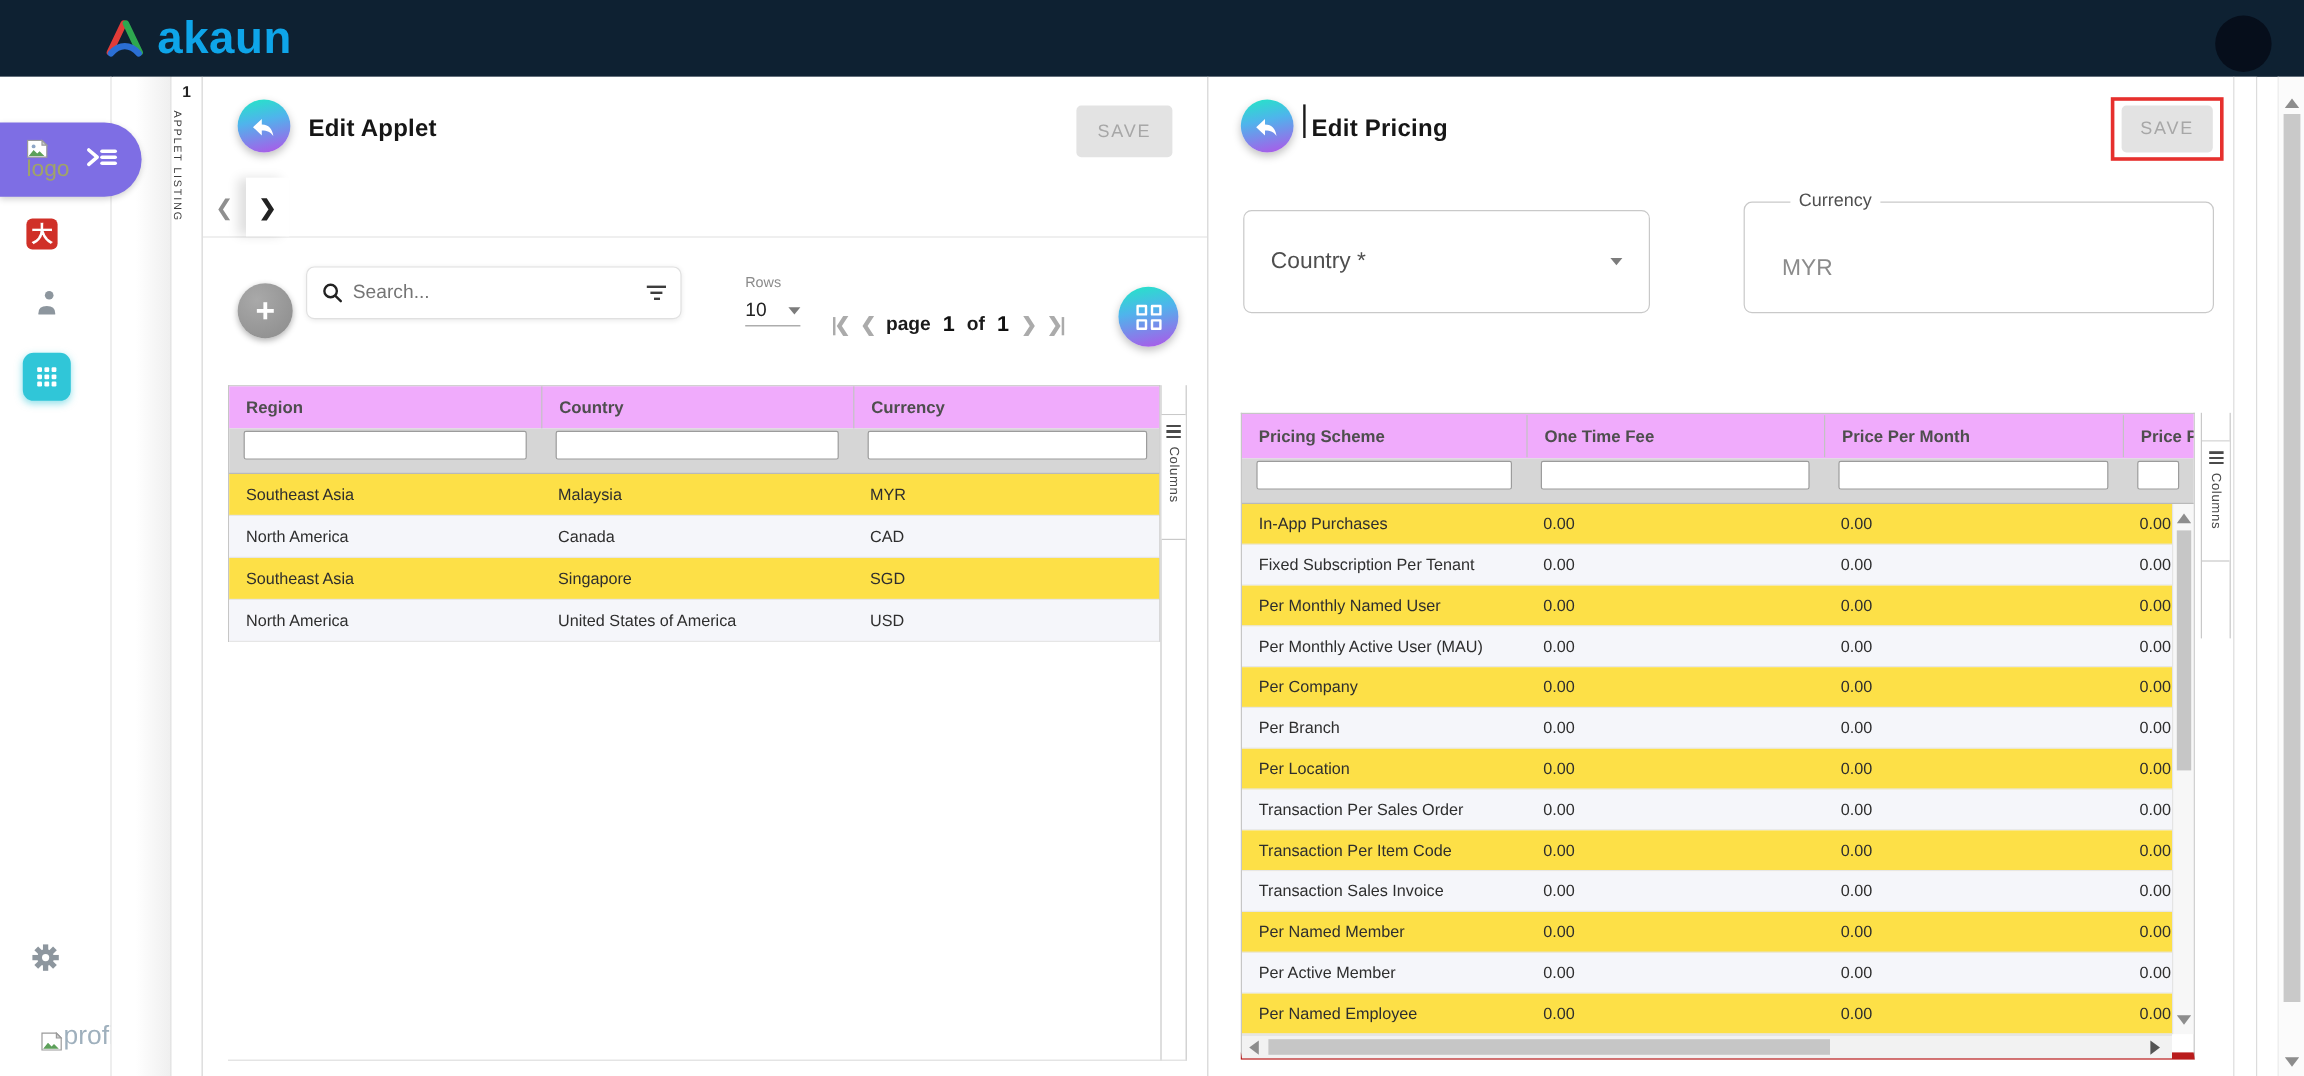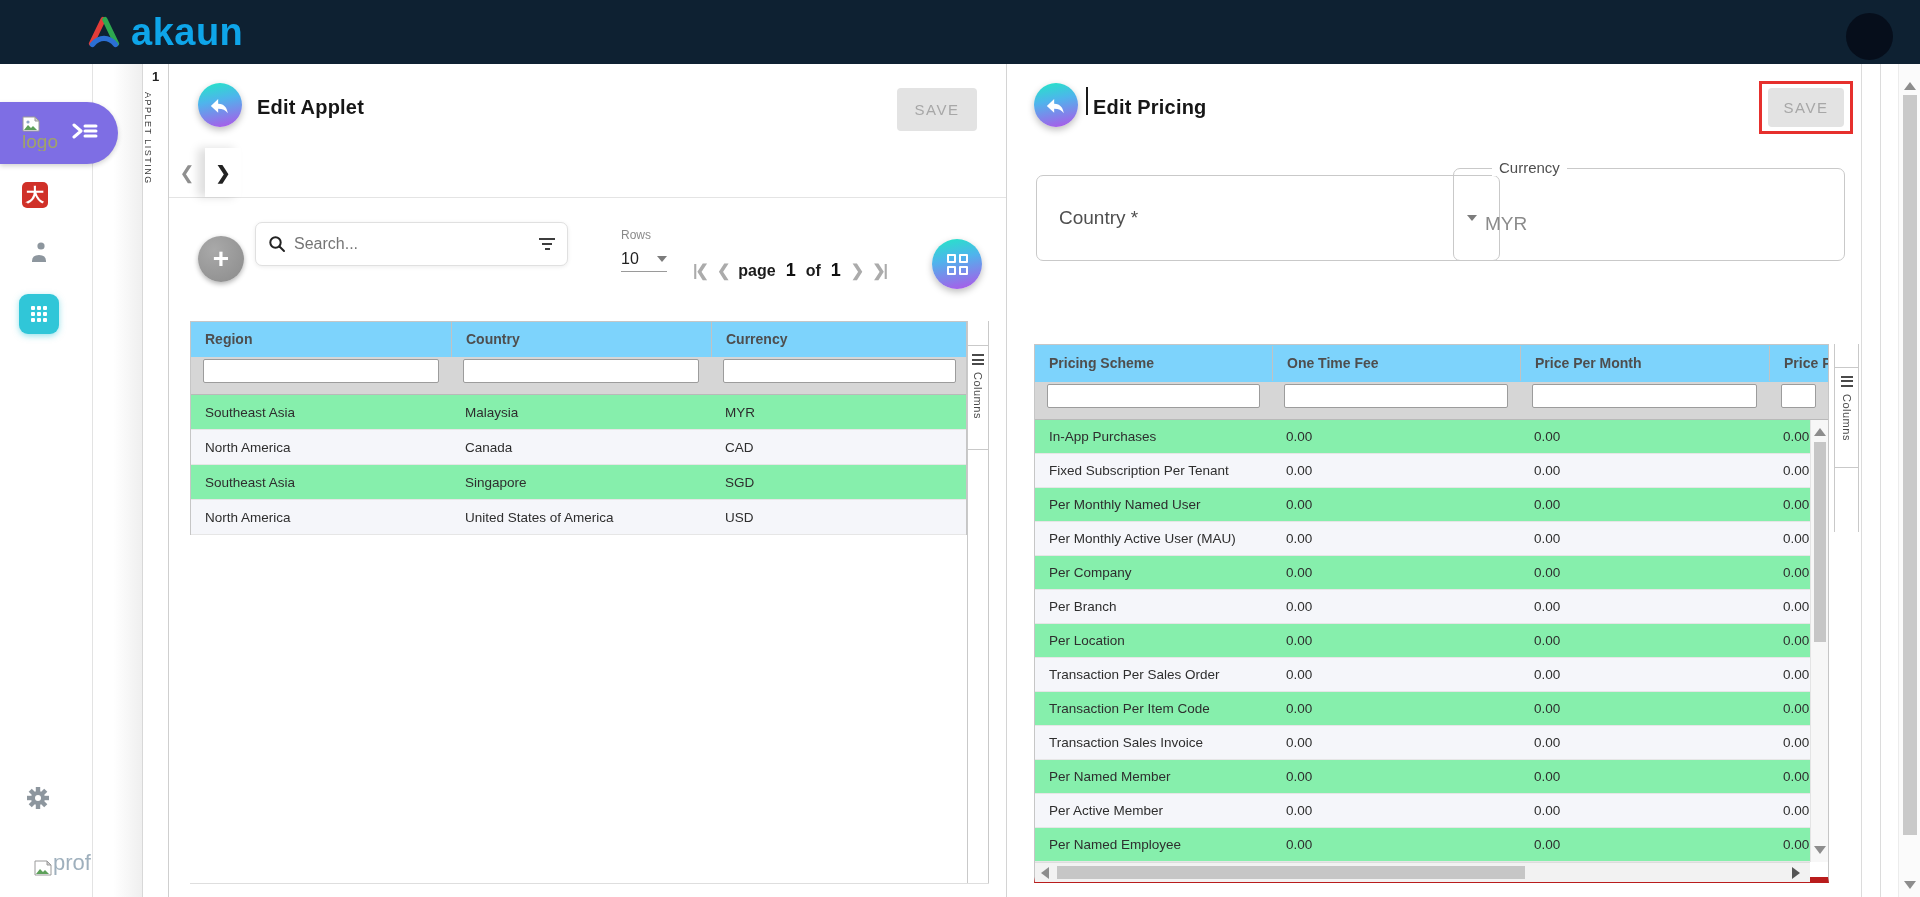--- a/index.html
+++ b/index.html
@@ -94,28 +94,28 @@
   .pager .pg-ic { letter-spacing:-2px; font-weight:700; }
   .pager .pg-word { color:#1b1b1b; font-weight:700; font-size:16px; }
   .pager .pg-num { color:#111; font-weight:700; font-size:18px; }
   .gridview-btn { position:absolute; left:763px; top:175px; width:50px; height:50px; }
   .sq4 { display:grid; grid-template-columns:repeat(2,9px); grid-template-rows:repeat(2,9px); gap:3px; }
   .sq4 i { border:2px solid #fff; border-radius:1px; }
 
   
   .dtable { position:absolute; background:#fff; border:1px solid #c6c6c6; border-bottom:none; }
   .t-head, .t-filter, .t-row { display:grid; }
-  .t-head { background:#7dd3fc; align-items:center; }
+  .t-head { background:#f0abfc; align-items:center; }
   .t-head span { font-size:14px; color:#4e4e4e; font-weight:600; padding:0 14px; white-space:nowrap;
                  overflow:hidden; border-left:1px solid #c2c2c2; line-height:35px; }
   .t-head span:first-child { border-left:none; }
   .t-filter { background:#d6d6d6; align-items:center; border-bottom:1px solid #b9b9b9; }
   .t-filter input { height:24px; margin:0 12px 10px 12px; border:1px solid #9c9c9c; border-radius:2px;
                     background:#fff; outline:none; min-width:0; }
-  .t-row { background:#86efac; border-bottom:1px solid #e6e6e6; align-items:center; }
+  .t-row { background:#fde047; border-bottom:1px solid #e6e6e6; align-items:center; }
   .t-row.alt { background:#f5f6fa; }
   .t-row span { font-size:13.5px; color:#2e2e2e; padding:0 14px; white-space:nowrap; overflow:hidden; }
 
   .left-table { left:21px; top:257px; width:777px; }
   .left-table .t-head, .left-table .t-filter, .left-table .t-row { grid-template-columns:260px 260px 257px; }
   .left-table .t-head { height:35px; } .left-table .t-filter { height:38px; } .left-table .t-row { height:35px; }
 
   .gutter { position:absolute; background:#fff; border-left:1px solid #c9c9c9; border-right:1px solid #c9c9c9; }
   .lp-gutter { left:798px; top:257px; width:22px; height:563px; }
   .gutter .cap { height:25px; border-bottom:1px solid #c9c9c9; }
@@ -129,21 +129,21 @@
   
   .right-panel { position:absolute; left:1006px; top:64px; width:874px; height:833px; background:#fff;
                  border-left:1px solid #d4d4d4; }
   .rp-back { left:27px; top:19px; }
   .text-cursor { position:absolute; left:79px; top:23px; width:2px; height:28px; background:#1a1a1a; }
   .rp-title { left:86px; top:32px; }
   .rp-save-wrap { position:absolute; left:752px; top:17px; width:94px; height:53px; border:3px solid #e6302d;
                   display:flex; align-items:center; justify-content:center; }
   .rp-save { width:76px; height:39px; }
 
-  .country-select { position:absolute; left:29px; top:111px; width:464px; height:86px; border:1px solid #c9c9c9;
+  .country-select { position:absolute; left:29px; top:111px; width:339px; height:86px; border:1px solid #c9c9c9;
                     border-radius:7px; display:flex; align-items:center; padding:0 22px; }
   .country-select .lbl { font-size:19px; color:#4f4f4f; flex:1; }
   .currency-field { position:absolute; left:446px; top:104px; width:392px; height:93px; border:1px solid #c9c9c9;
                     border-radius:7px; }
   .currency-field .legend { position:absolute; top:-10px; left:38px; background:#fff; padding:0 7px;
                             font-size:15px; color:#4f4f4f; }
   .currency-field .val { position:absolute; left:31px; top:44px; font-size:19px; color:#8b8b8b; }
 
   .right-table { left:27px; top:280px; width:795px; height:539px; border-bottom:6px solid #b91c1c; }
   .right-table .t-head, .right-table .t-filter, .right-table .t-row { grid-template-columns:237px 248px 249px 1fr; }

